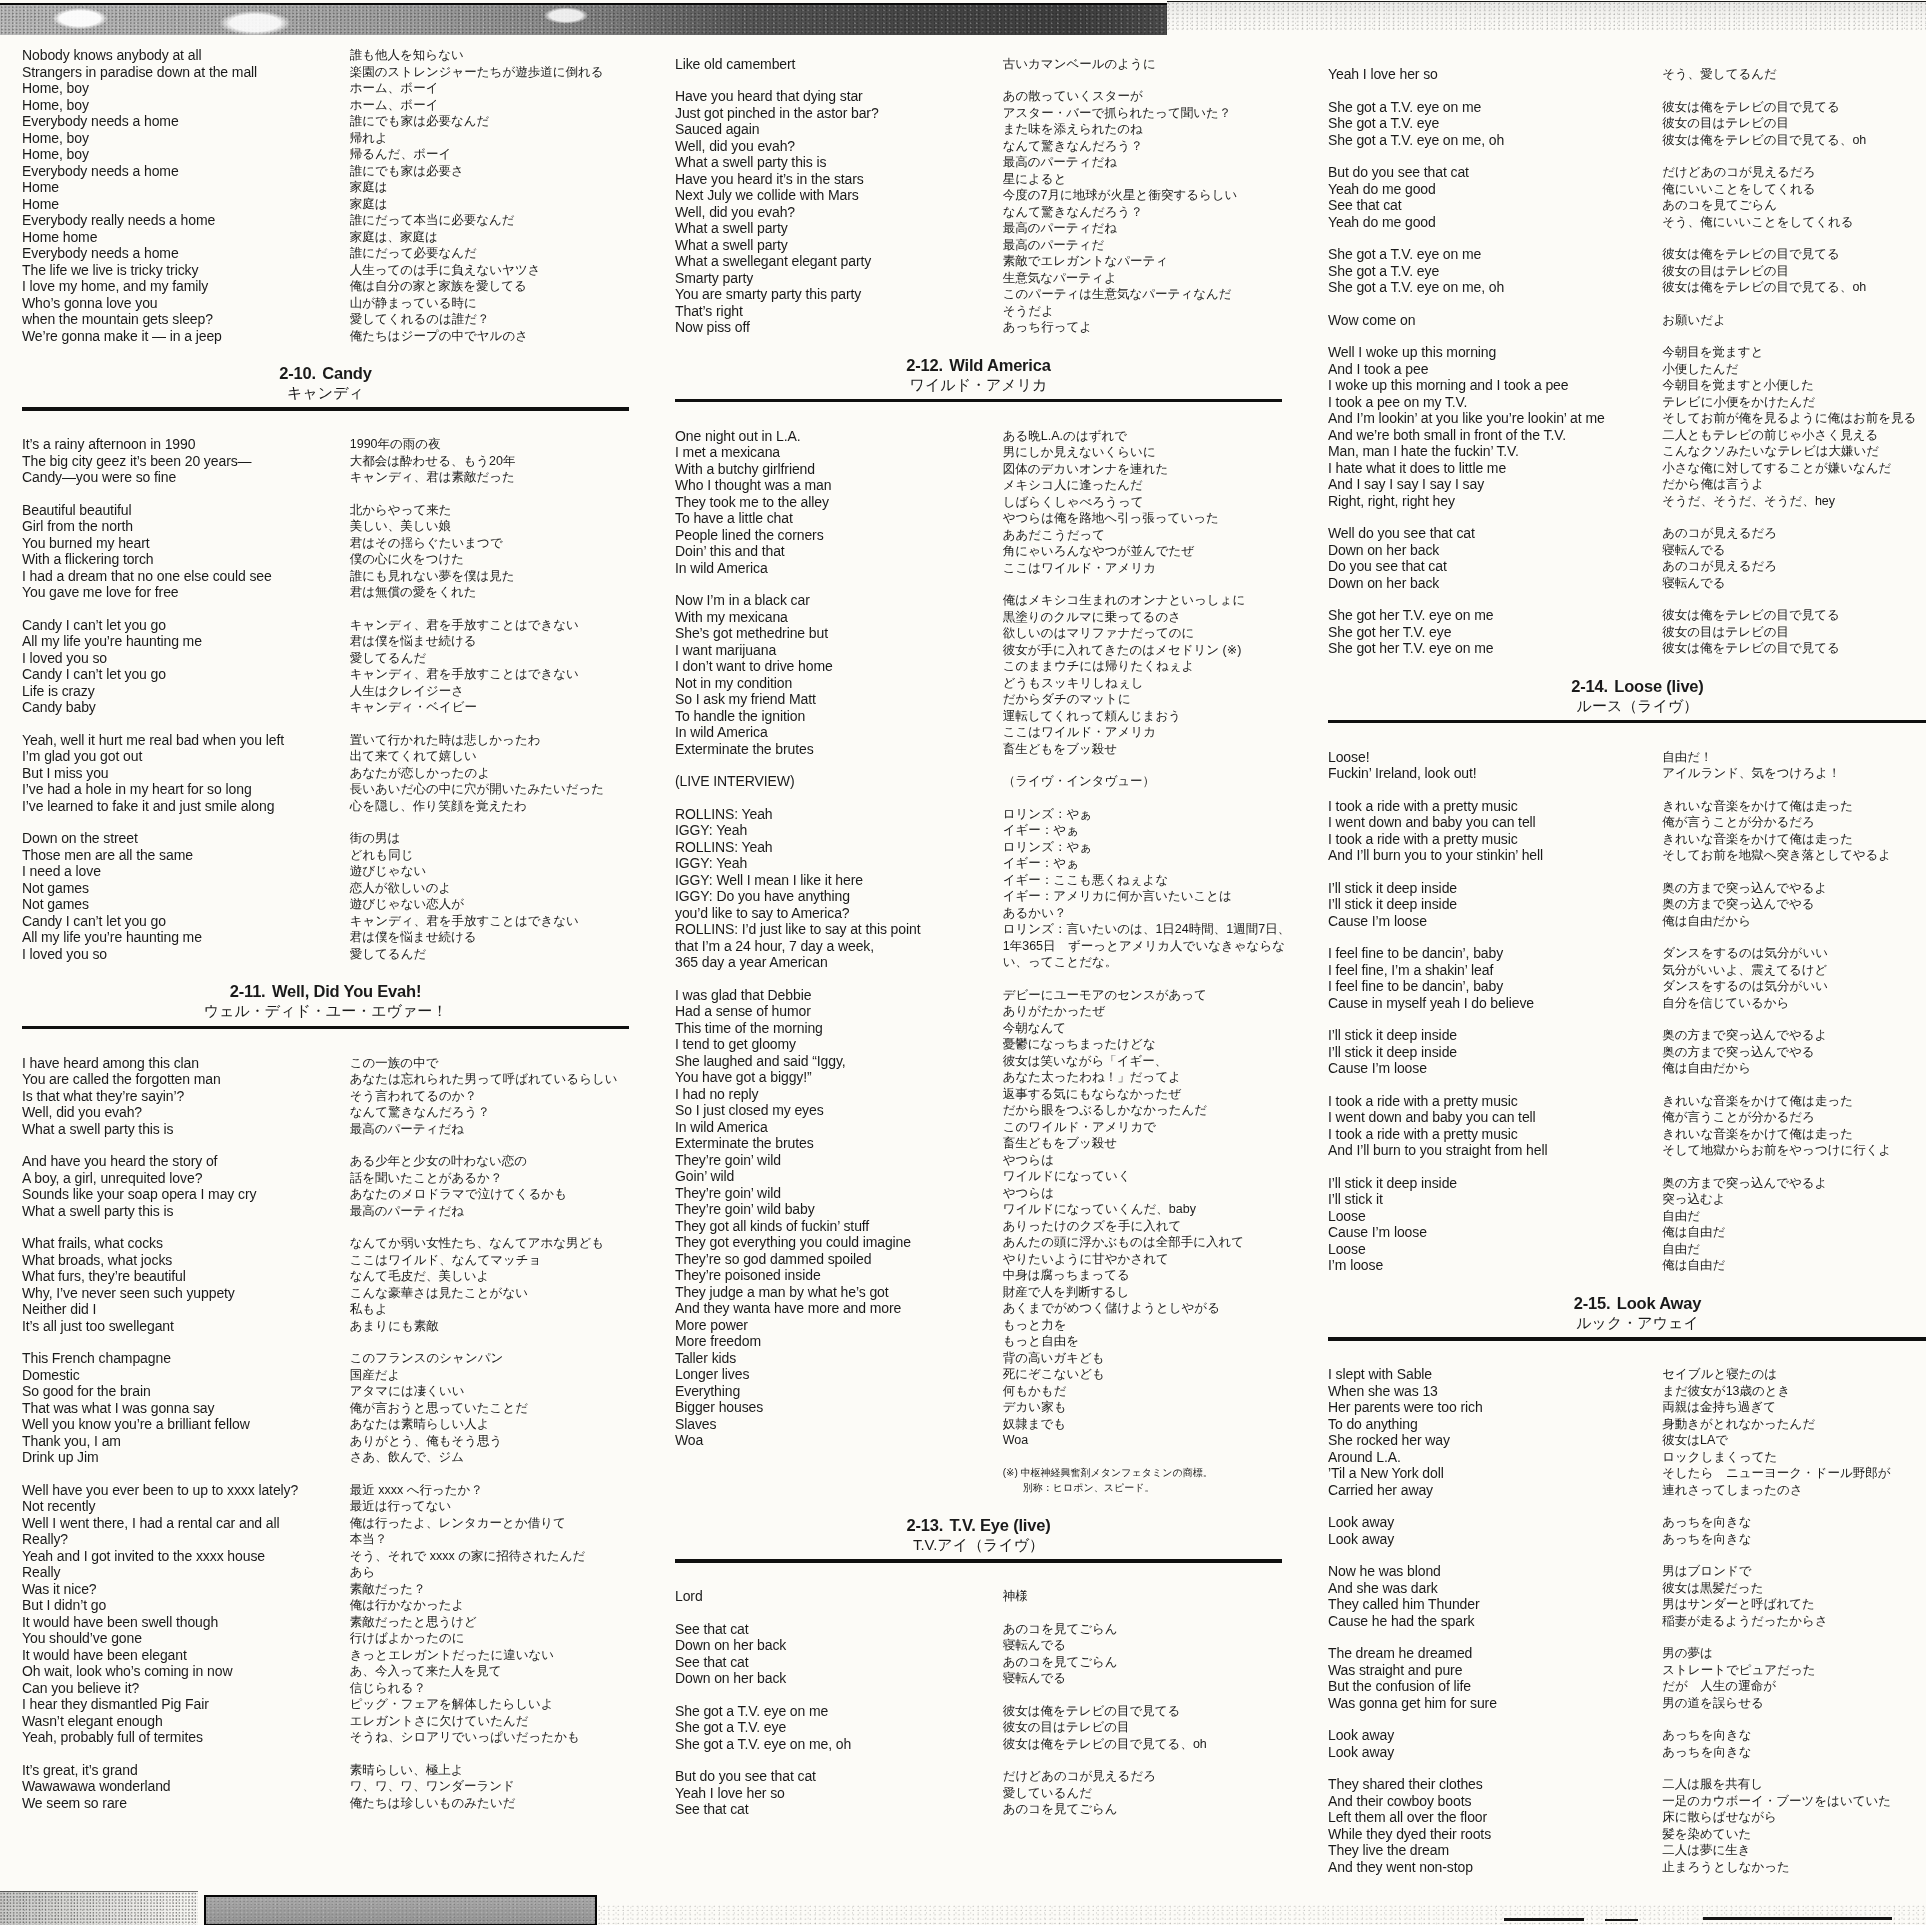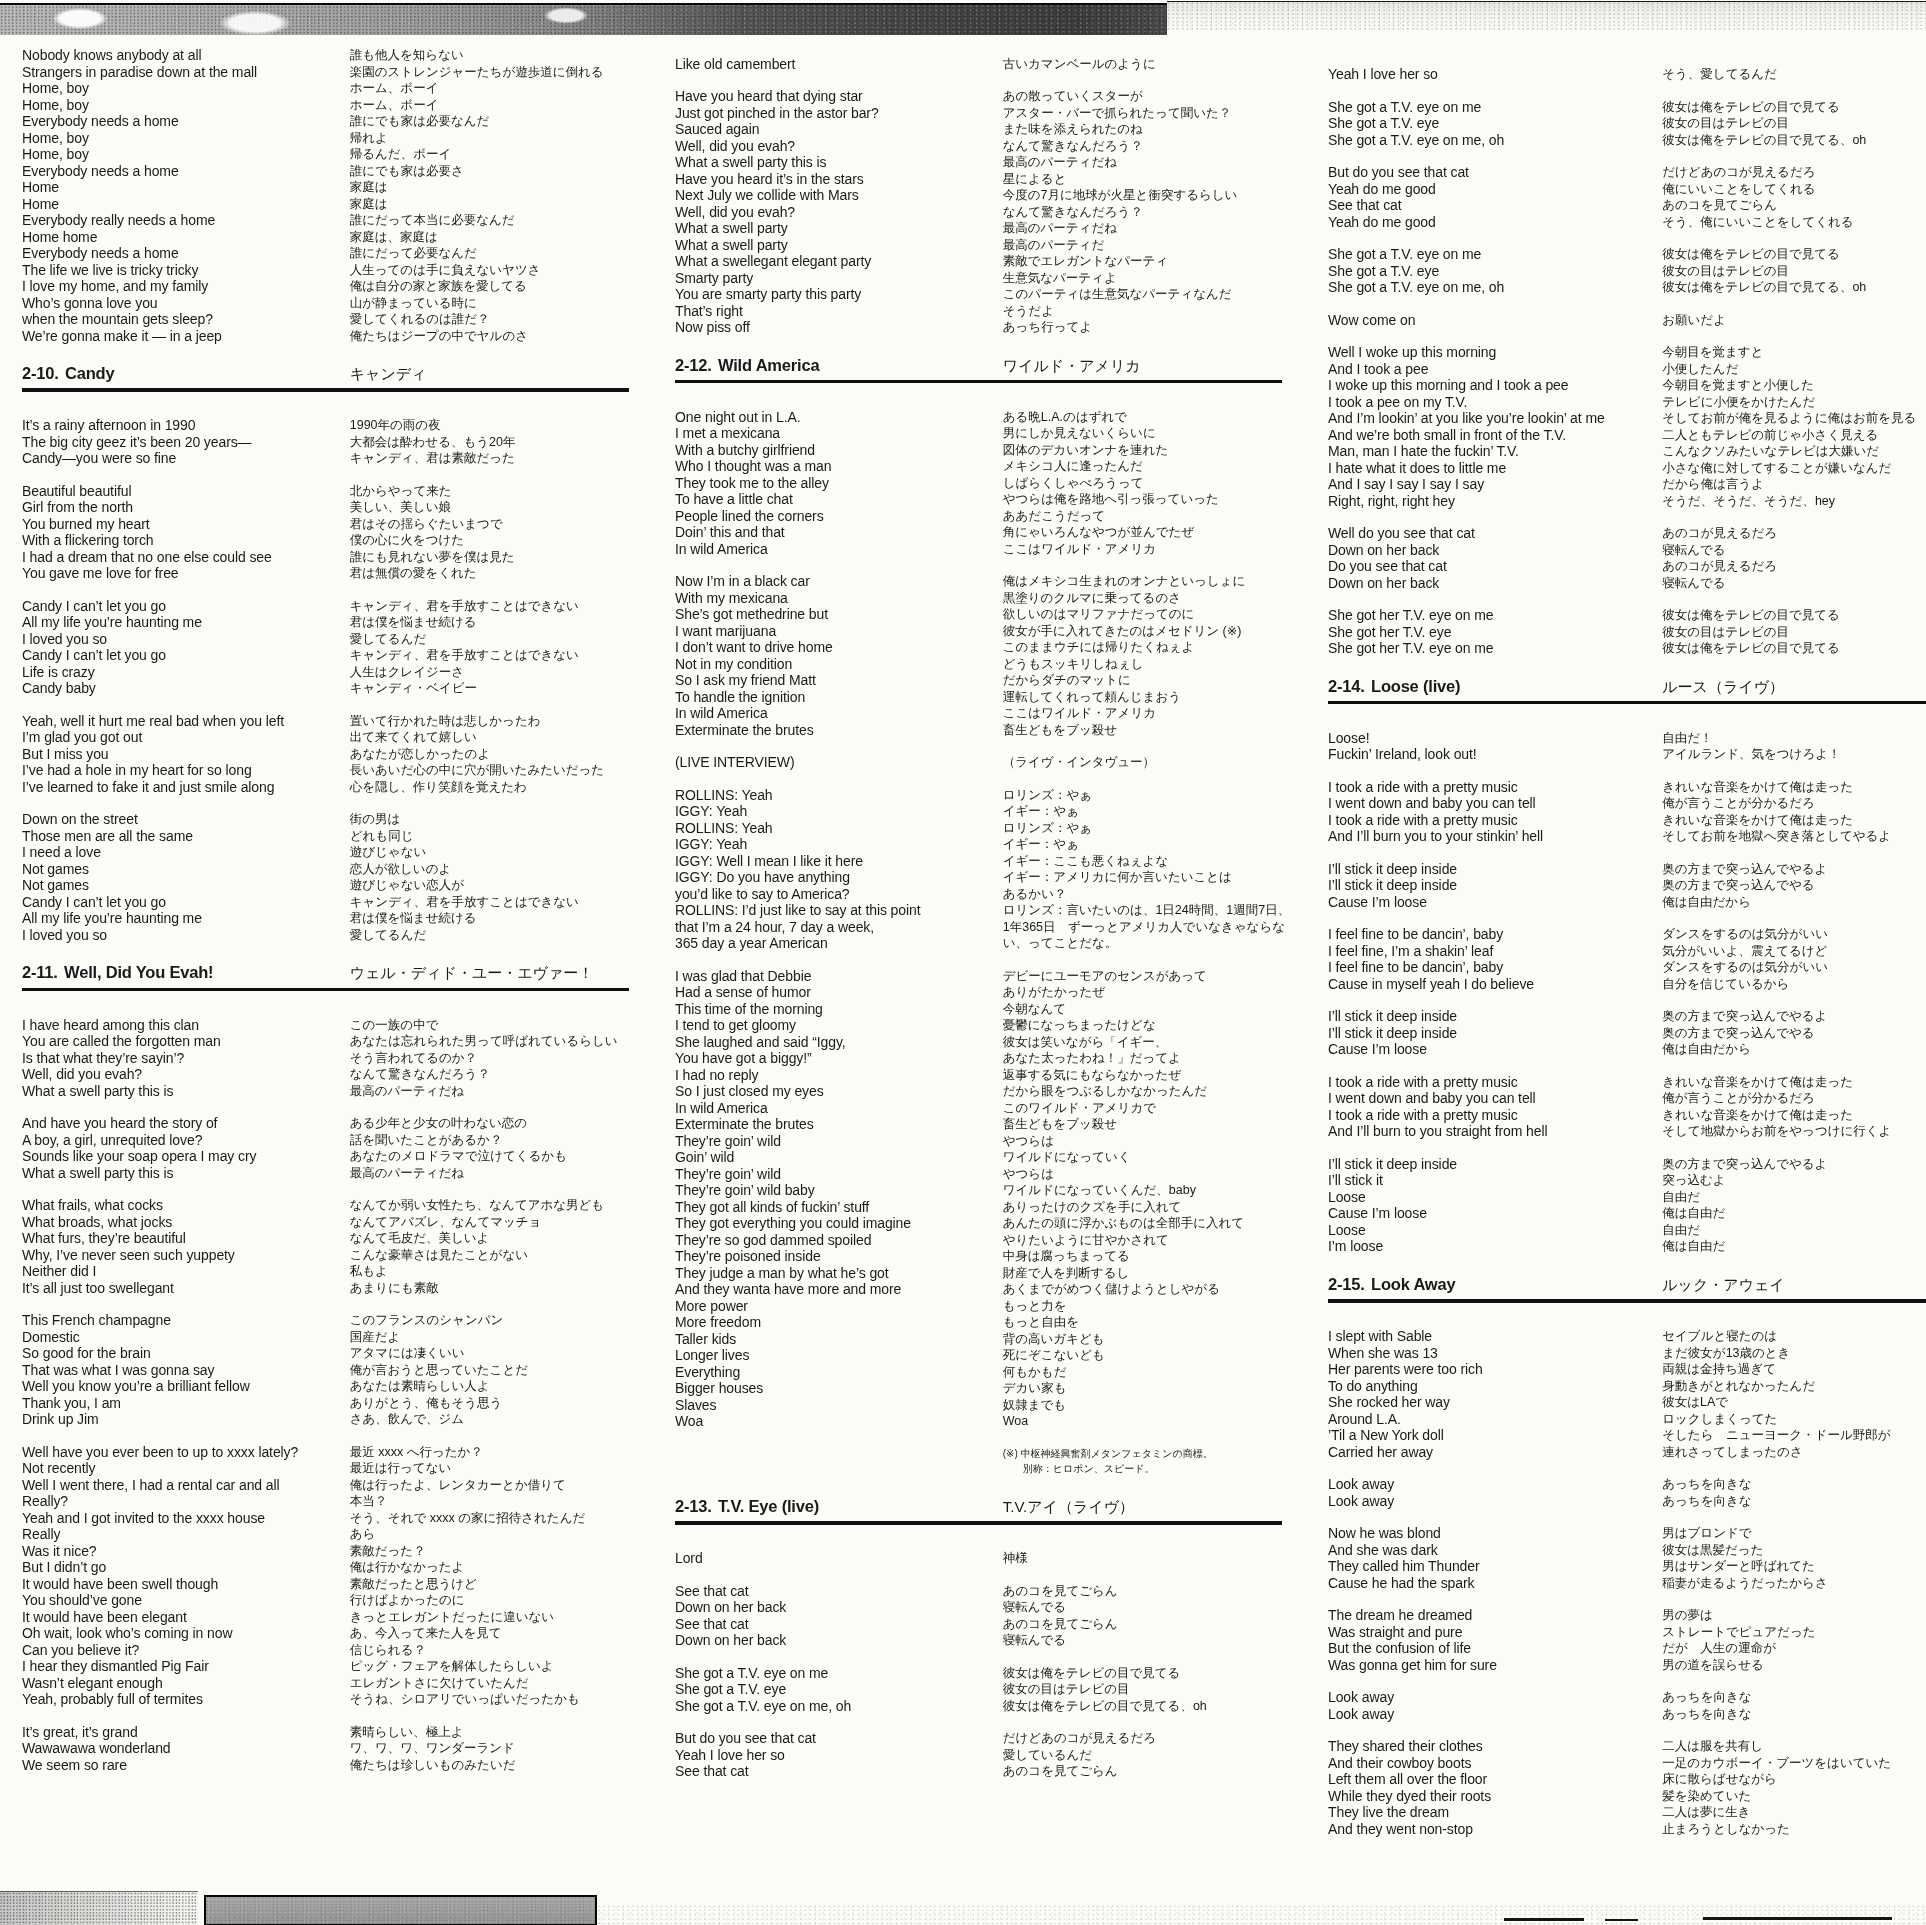--- a/index.html
+++ b/index.html
@@ -74,21 +74,21 @@
   .column.c3{width:619px;padding-top:19px;}
 
   .verse{margin-bottom:16px;}
   .line{display:flex;line-height:16.5px;white-space:nowrap;}
   .en{flex:0 0 54%;font-size:14px;letter-spacing:-0.1px;}
   .ja{flex:1 1 auto;font-size:12.5px;}
   .verse.small .line{line-height:15.4px;}
   .verse.small .ja{font-size:10px;}
 
   .heading{margin:20px 0 25.5px;}
-  .heading .h-row{display:flex;align-items:center;line-height:19px;}
+  .heading .h-row{display:flex;align-items:center;line-height:19px;flex-direction:column;}
   .h-en{flex:0 0 54%;font-size:16.5px;font-weight:bold;letter-spacing:-0.2px;}
   .h-num{margin-right:6.4px;}
   .h-ja{flex:1 1 auto;font-size:15px;font-weight:normal;}
   .rule{height:3.7px;background:#101010;margin-top:5.3px;}
 </style>
 </head>
 <body>
 
 <div class="top-band"></div>
 <div class="top-band-right"></div>
@@ -351,21 +351,21 @@
           <span class="ja">最高のパーティだね</span>
         </div>
       </div>
       <div class="verse">
         <div class="line">
           <span class="en">What frails, what cocks</span>
           <span class="ja">なんてか弱い女性たち、なんてアホな男ども</span>
         </div>
         <div class="line">
           <span class="en">What broads, what jocks</span>
-          <span class="ja">なんてアバズレ、なんてマッチョ</span>
+          <span class="ja">ここはワイルド、なんてマッチョ</span>
         </div>
         <div class="line">
           <span class="en">What furs, they’re beautiful</span>
           <span class="ja">なんて毛皮だ、美しいよ</span>
         </div>
         <div class="line">
           <span class="en">Why, I’ve never seen such yuppety</span>
           <span class="ja">こんな豪華さは見たことがない</span>
         </div>
         <div class="line">

